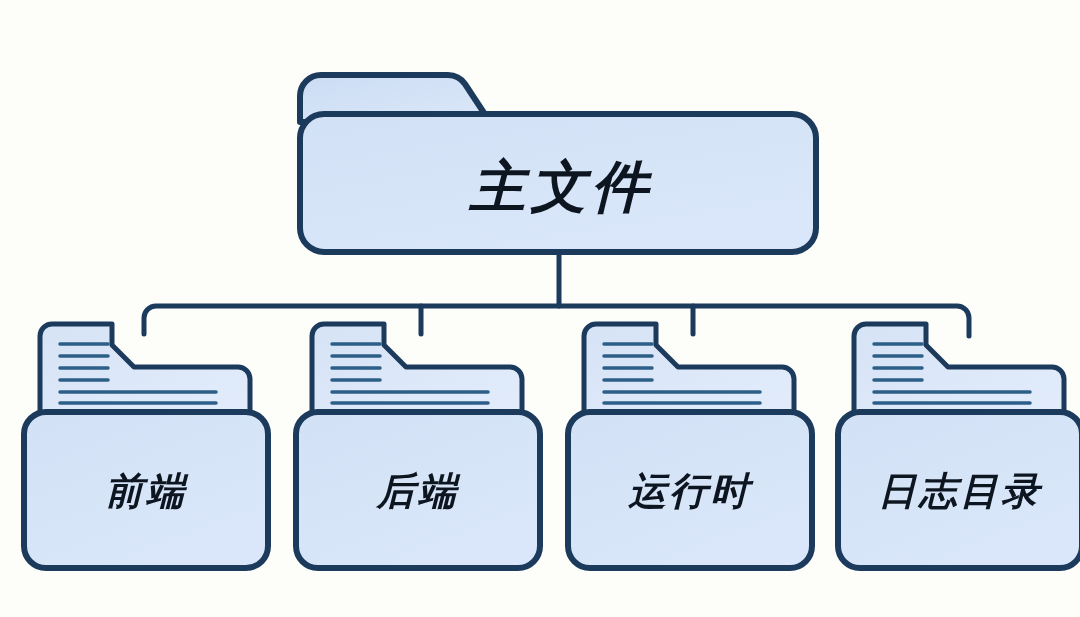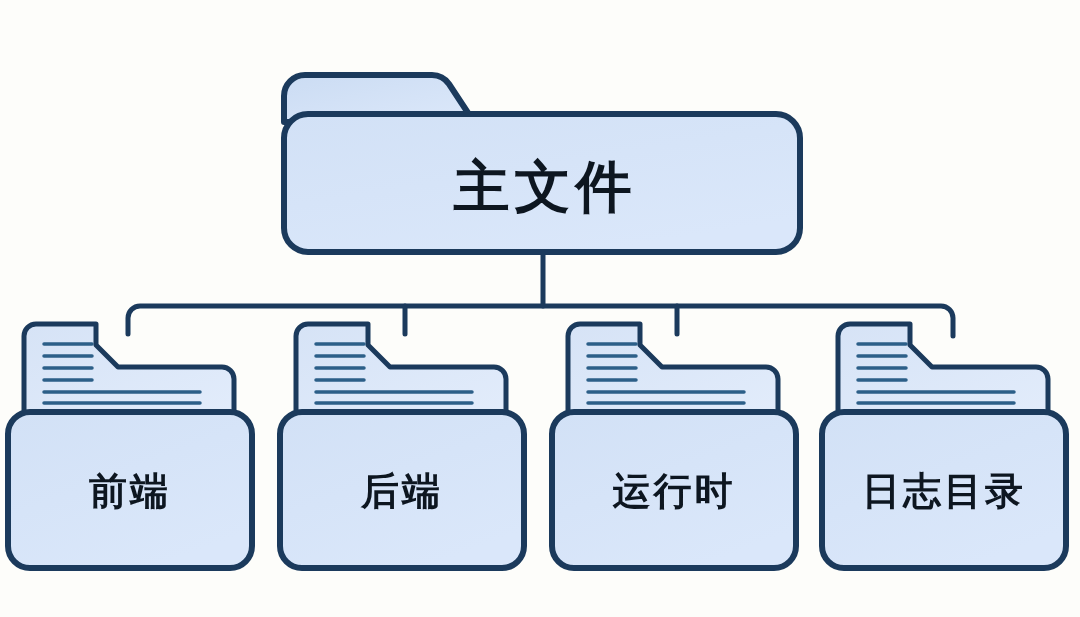--- a/index.html
+++ b/index.html
@@ -10,24 +10,25 @@
   body {
     width: 1080px;
     height: 617px;
     background: #fdfdfa;
     font-family: "Liberation Sans", "DejaVu Sans", sans-serif;
     overflow: hidden;
     position: relative;
   }
   #diagram-root {
     position: absolute;
-    left: 0;
+    left: 16px;
     top: 0;
     width: 1044px;
     height: 617px;
+    font-style: italic;
   }
   svg.canvas {
     display: block;
     width: 1080px;
     height: 617px;
   }
   .node-label {
     font-family: "Liberation Sans", "DejaVu Sans", sans-serif;
     font-weight: bold;
     fill: #0d1620;

